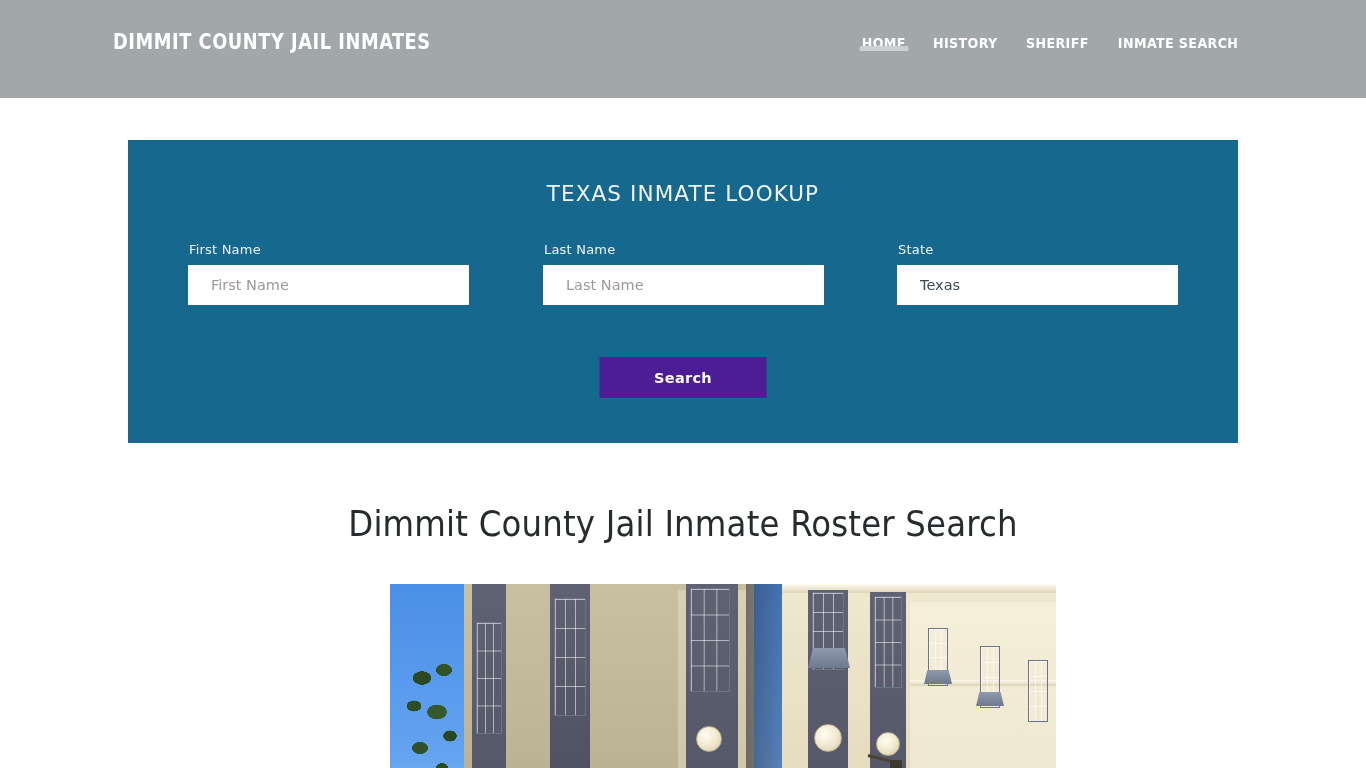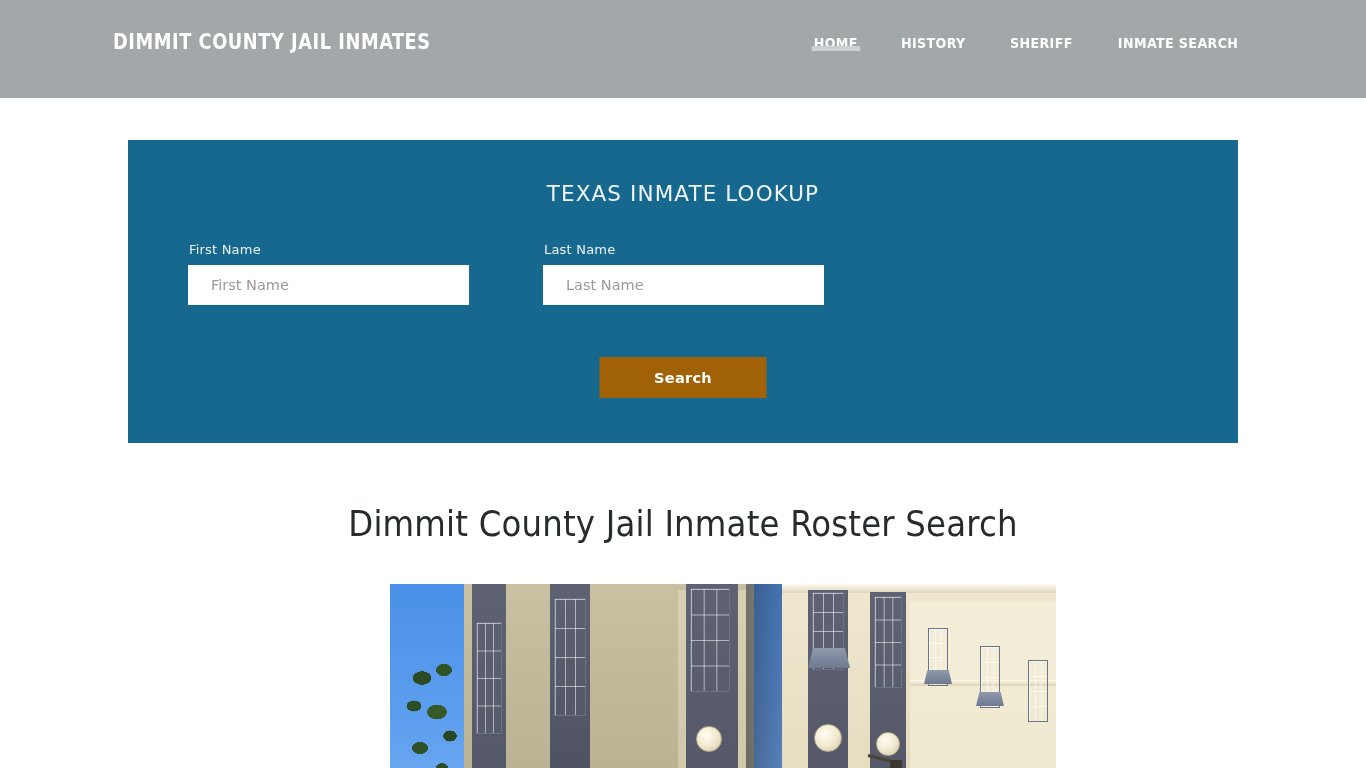--- a/index.html
+++ b/index.html
@@ -37,21 +37,21 @@
     transform-origin: left center;
     text-decoration: none;
   }
   .main-nav {
     position: absolute;
     right: 113px;
     top: 0;
     height: 86px;
     display: flex;
     align-items: flex-start;
-    gap: 16px;
+    gap: 0;
   }
   .nav-item {
     position: relative;
     display: block;
     color: #ffffff;
     font-family: "DejaVu Sans Condensed", "Liberation Sans Narrow", "Liberation Sans", sans-serif;
     font-weight: bold;
     font-size: 14.5px;
     letter-spacing: 0.4px;
     text-decoration: none;
@@ -134,21 +134,21 @@
   }
   .text-input::placeholder { color: #a09898; opacity: 1; }
 
   .search-btn {
     position: absolute;
     left: 50%;
     transform: translateX(-50%);
     top: 217px;
     width: 167px;
     height: 41px;
-    background: #a16207;
+    background: #4c1d95;
     border: 0;
     color: #ffffff;
     font-family: "DejaVu Sans", sans-serif;
     font-weight: bold;
     font-size: 14.5px;
     letter-spacing: 0.3px;
     cursor: pointer;
     border-radius: 0;
   }
 
@@ -281,20 +281,26 @@
     <div class="field field-1">
       <label class="field-label">First Name</label>
       <input class="text-input" type="text" placeholder="First Name" style="">
     </div>
 
     <div class="field field-2">
       <label class="field-label">Last Name</label>
       <input class="text-input" type="text" placeholder="Last Name" style="">
     </div>
 
+    <div class="field field-3">
+      <label class="field-label">State</label>
+      <select class="select-input">
+        <option>Texas</option>
+      </select>
+    </div>
 
   </div>
 
   <button class="search-btn" type="submit">Search</button>
 </section>
 
 <main>
   <h1 class="page-heading">Dimmit County Jail Inmate Roster Search</h1>
 
   <figure class="hero-figure">

